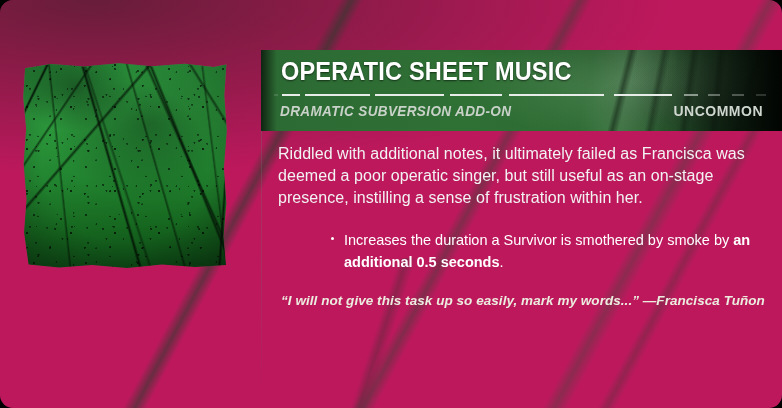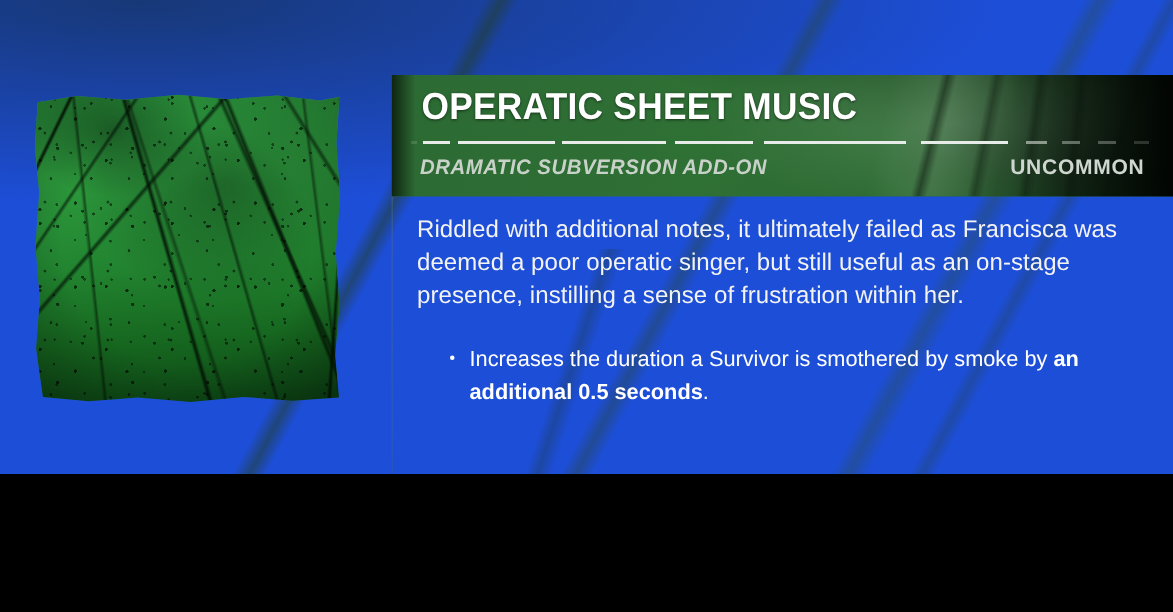--- a/index.html
+++ b/index.html
@@ -5,23 +5,24 @@
   * { margin:0; padding:0; box-sizing:border-box; }
   html, body {
     width:782px; height:408px;
     background:#000;
     overflow:hidden;
     font-family:"Liberation Sans", sans-serif;
   }
 
   #tooltip-root {
     position:relative;
-    width:782px; height:316px;
-    background:#1d4ed8;
+    width:782px; height:408px;
+    background:#be185d;
     overflow:hidden;
+    border-radius:13px;
   }
 
   
   .bg-streaks {
     position:absolute; inset:0;
     background:
       linear-gradient(118deg, rgba(30,52,36,0) 34%, rgba(34,62,42,.55) 35.2%, rgba(30,52,36,0) 36.4%),
       linear-gradient(118deg, rgba(26,46,32,0) 57%, rgba(40,70,48,.40) 58.1%, rgba(26,46,32,0) 59.3%),
       linear-gradient(118deg, rgba(26,46,32,0) 76%, rgba(44,78,54,.34) 77.2%, rgba(26,46,32,0) 78.6%),
       linear-gradient(118deg, rgba(26,46,32,0) 81.5%, rgba(36,64,44,.28) 82.4%, rgba(26,46,32,0) 83.4%),
@@ -229,21 +230,21 @@
 
   
   .body-block { position:absolute; left:278px; top:143px; width:492px; }
 
   .flavor {
     font-size:16px; line-height:22px; color:#f2f3f2;
     letter-spacing:.05px;
   }
 
   .effects { margin-top:20px; padding-left:35px; }
-  .effect-row { position:relative; font-size:14.5px; line-height:22px; color:#fff; }
+  .effect-row { position:relative; font-size:14.5px; line-height:22px; color:#fff;margin-left:31px; }
   .effect-row .dot {
     position:absolute; left:-13px; top:8px;
     width:3px; height:3px; background:#fff; border-radius:50%;
   }
   .effect-row b { font-weight:700; }
 
   .quote {
     margin-top:20px; padding-left:3px;
     font-size:13.5px; font-style:italic; font-weight:700;
     color:#ececdf; letter-spacing:.05px; white-space:nowrap;
@@ -286,15 +287,16 @@
 
     <div class="flavor">Riddled with additional notes, it ultimately failed as Francisca was deemed a poor operatic singer, but still useful as an on-stage presence, instilling a sense of frustration within her.</div>
 
     <div class="effects">
       <div class="effect-row">
         <span class="dot"></span>
         <span>Increases the duration a Survivor is smothered by smoke by </span><b>an additional 0.5 seconds</b><span>.</span>
       </div>
     </div>
 
+    <div class="quote">“I will not give this task up so easily, mark my words...” —Francisca Tuñon</div>
   </div>
 
 </div>
 
 </body></html>

